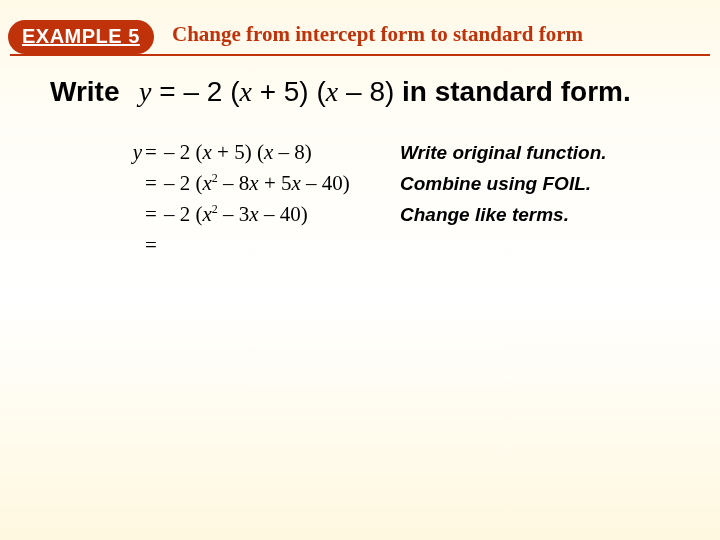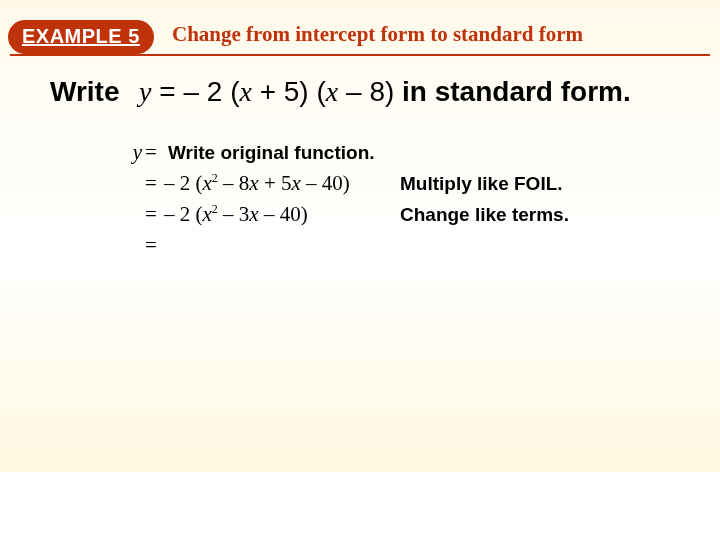--- a/index.html
+++ b/index.html
@@ -7,21 +7,21 @@
     padding: 0;
     width: 720px;
     height: 540px;
     font-family: Arial, Helvetica, sans-serif;
     background: #fff;
     overflow: hidden;
   }
   .page {
     position: relative;
     width: 720px;
-    height: 472px;
+    height: 540px;
     background: linear-gradient(to bottom, #fff9e8 0%, #fffdf5 20%, #ffffff 55%, #fff8e0 100%);
     box-sizing: border-box;
   }
   .header-rule {
     position: absolute;
     left: 10px;
     right: 10px;
     top: 54px;
     height: 0;
     border-top: 2px solid #c0320a;
@@ -92,20 +92,21 @@
   .rhs-col .it { font-style: italic; }
   .rhs-col sup { font-size: 12px; vertical-align: super; }
   .explain-col {
     flex: 1;
     font-family: Arial, Helvetica, sans-serif;
     font-weight: bold;
     font-size: 19px;
     color: #000;
     padding-left: 8px;
     white-space: nowrap;
+    font-style: italic;
   }
   .gap { display:inline-block; width:4px; }
 </style>
 </head>
 <body>
 
 <div class="page">
 
   <div class="example-pill">EXAMPLE 5</div>
 
@@ -120,28 +121,29 @@
     <span>=</span>
     <span>– 2 (</span><span class="ital">x</span><span> + 5) (</span><span class="ital">x</span><span> –  8)</span>
     <span class="bold"> in standard form.</span>
   </div>
 
   <div class="work-area">
 
     <div class="work-row">
       <div class="lhs-col">y</div>
       <div class="eq-col">=</div>
+      <div class="rhs-col">– 2 (<span class="it">x</span> + 5) (<span class="it">x</span> –  8)</div>
       <div class="explain-col">Write original function.</div>
     </div>
 
     <div class="work-row">
       <div class="lhs-col"></div>
       <div class="eq-col">=</div>
       <div class="rhs-col">– 2 (<span class="it">x</span><sup>2</sup> – 8<span class="it">x</span> + 5<span class="it">x</span> – 40)</div>
-      <div class="explain-col">Multiply like FOIL.</div>
+      <div class="explain-col">Combine using FOIL.</div>
     </div>
 
     <div class="work-row">
       <div class="lhs-col"></div>
       <div class="eq-col">=</div>
       <div class="rhs-col">– 2 (<span class="it">x</span><sup>2</sup> – 3<span class="it">x</span> – 40)</div>
       <div class="explain-col">Change like terms.</div>
     </div>
 
     <div class="work-row">

